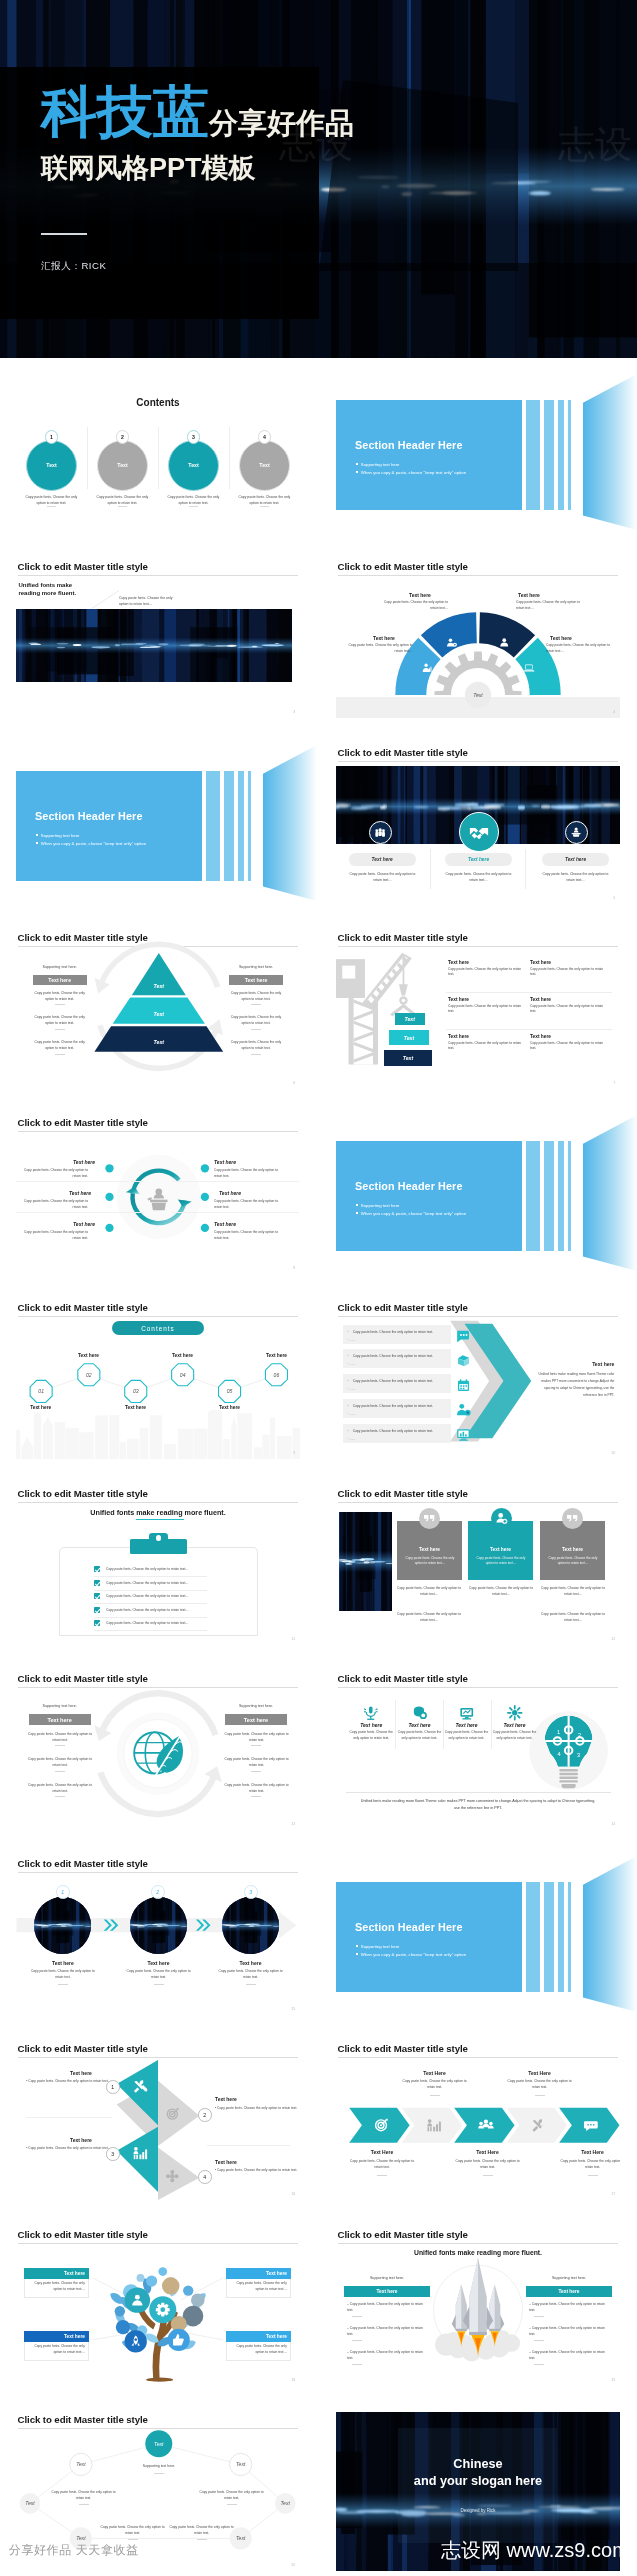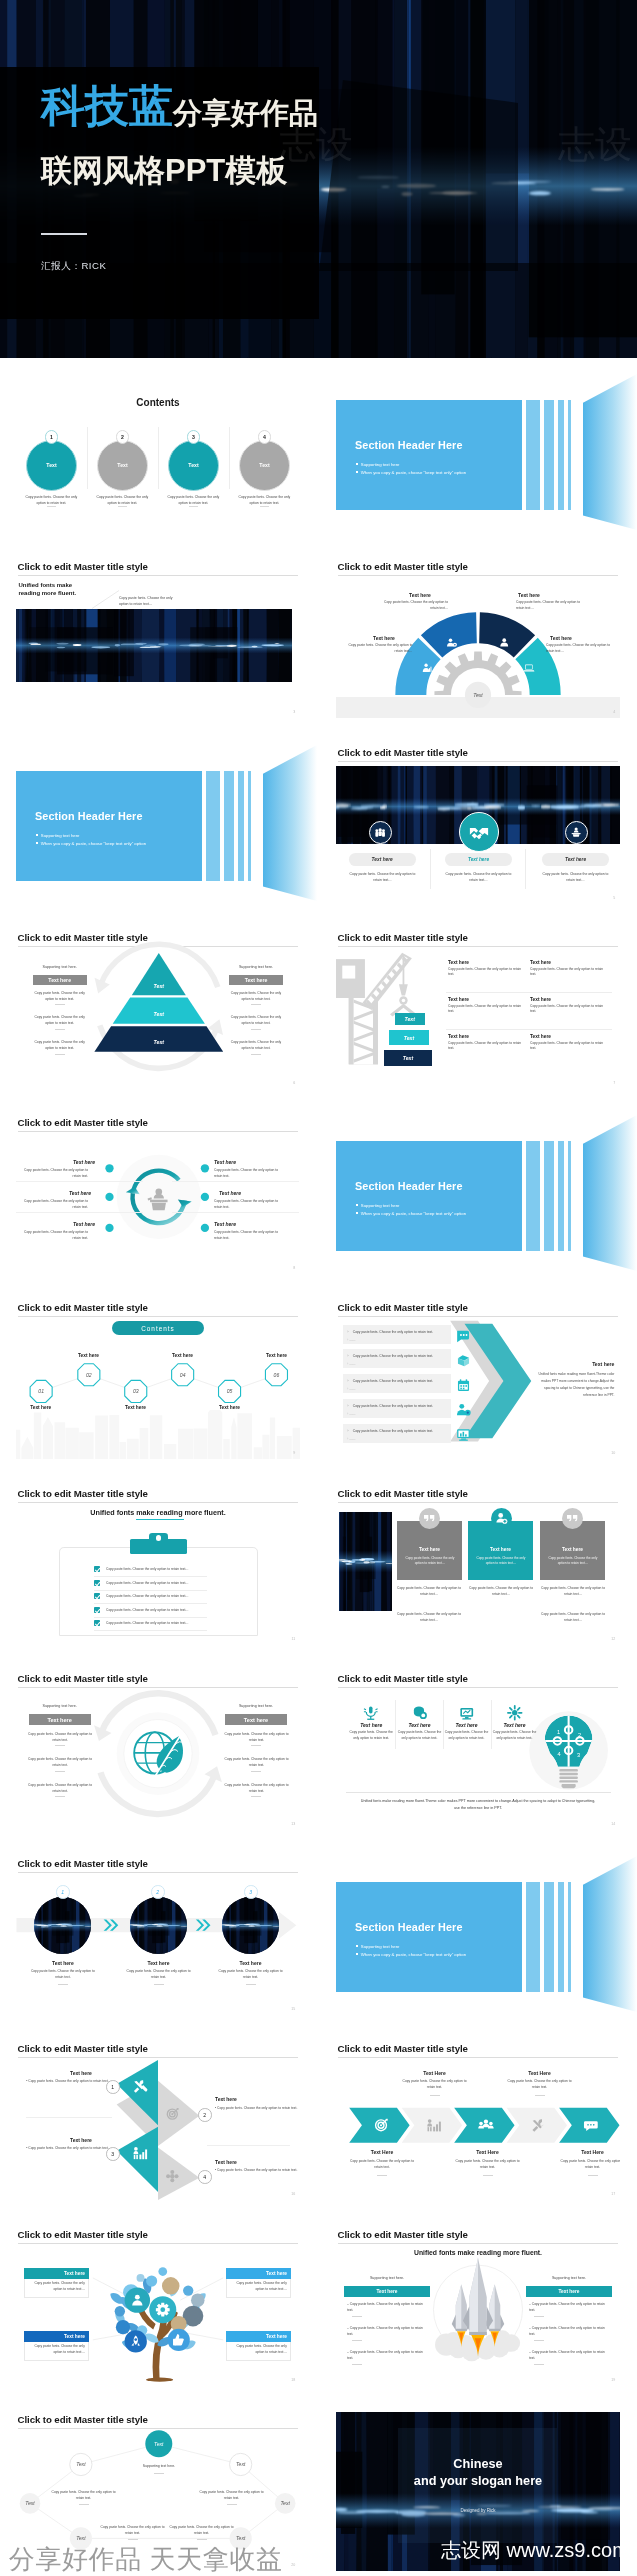--- a/index.html
+++ b/index.html
@@ -9,23 +9,23 @@
 .page{position:relative;width:637px;height:2576px;overflow:hidden}
 .techbg{display:block;width:100%;height:100%}
 
 
 .cover{position:absolute;left:0;top:0;width:637px;height:358px;overflow:hidden;background:#04060f}
 .cover .bgwrap{position:absolute;inset:0}
 .cover .cv-black1{position:absolute;left:0;top:67px;width:319px;height:252px;background:#000;opacity:.92;z-index:2}
 .cover .cv-black2{position:absolute;left:0;top:263px;width:637px;height:96px;background:#000;opacity:.6;z-index:2}
 .cover .cv-black3{position:absolute;left:319px;top:80px;width:199px;height:191px;background:#000;opacity:.55;z-index:2;clip-path:polygon(12% 0,100% 12%,100% 100%,0 100%)}
 .cv-t1{position:absolute;left:41px;top:84px;line-height:1;white-space:nowrap;z-index:6}
-.cv-t1 .hl{color:#35a9e6;font-size:44px;font-weight:bold;letter-spacing:0;line-height:1}
+.cv-t1 .hl{color:#35a9e6;font-size:56px;font-weight:bold;letter-spacing:0;line-height:1}
 .cv-t1 .rest{color:#f3f0e6;font-size:29px;font-weight:bold;position:relative;top:1.6px;letter-spacing:0}
-.cv-t2{position:absolute;left:41px;top:155px;font-size:31px;font-weight:bold;color:#f3f0e6;line-height:1;letter-spacing:0;z-index:6;white-space:nowrap}
+.cv-t2{position:absolute;left:41px;top:155px;font-size:27px;font-weight:bold;color:#f3f0e6;line-height:1;letter-spacing:0;z-index:6;white-space:nowrap}
 .cv-rule{position:absolute;left:41px;top:233px;width:46px;height:1.6px;background:#d6dae1;z-index:6}
 .cv-pres{position:absolute;left:41px;top:260px;font-size:9.6px;color:#dfe3ea;letter-spacing:0.5px;z-index:6}
 .wm{position:absolute;font-family:"Liberation Sans",sans-serif;color:rgba(255,255,255,.07);font-size:37px;font-weight:normal;z-index:5;pointer-events:none}
 
 
 .slide{position:absolute;width:284px;height:159px;background:#fff;overflow:hidden}
 .s-title{position:absolute;left:1.6px;top:1.6px;font-size:9.7px;font-weight:bold;color:#181818;letter-spacing:-0.1px;white-space:nowrap}
 .s-rule{position:absolute;left:1.6px;top:16px;width:280px;height:0.8px;background:#dcdcdc}
 .s-pg{position:absolute;right:4.8px;bottom:4px;font-size:3.6px;color:#bcbcbc;letter-spacing:0}
 
@@ -171,21 +171,21 @@
 .nw-dash{position:absolute;width:9.6px;height:0.8px;background:#d5d5d5}
 .nw-sup{position:absolute;font-size:3.5px;color:#4a4a4a;text-align:center;width:64px}
 
 
 .th-slide{position:absolute;width:284px;height:159px;overflow:hidden;background:#04060f}
 .th-1{position:absolute;left:0;top:45px;width:284px;text-align:center;font-size:12.7px;font-weight:bold;color:#fff;z-index:4}
 .th-2{position:absolute;left:0;top:62px;width:284px;text-align:center;font-size:12.7px;font-weight:bold;color:#fff;z-index:4}
 .th-3{position:absolute;left:0;top:96px;width:284px;text-align:center;font-size:4.5px;color:#dde0e6;z-index:4}
 
 
-.f-left{position:absolute;left:8.8px;top:2542px;font-size:26px;color:#8b8b8b;letter-spacing:0.6px;z-index:60;white-space:nowrap;opacity:.85}
+.f-left{position:absolute;left:8.8px;top:2542px;font-size:12px;color:#8b8b8b;letter-spacing:0.6px;z-index:60;white-space:nowrap;opacity:.85}
 .f-right{position:absolute;left:441px;top:2537px;font-size:20px;color:#fff;letter-spacing:0;z-index:60;white-space:nowrap}
 
 </style>
 </head>
 <body>
 
 <svg width="0" height="0" style="position:absolute;width:0;height:0;overflow:hidden" aria-hidden="true">
     <defs>
       <linearGradient id="tgv" x1="0" y1="0" x2="0" y2="1">
         <stop offset="0" stop-color="#03060f"></stop>

